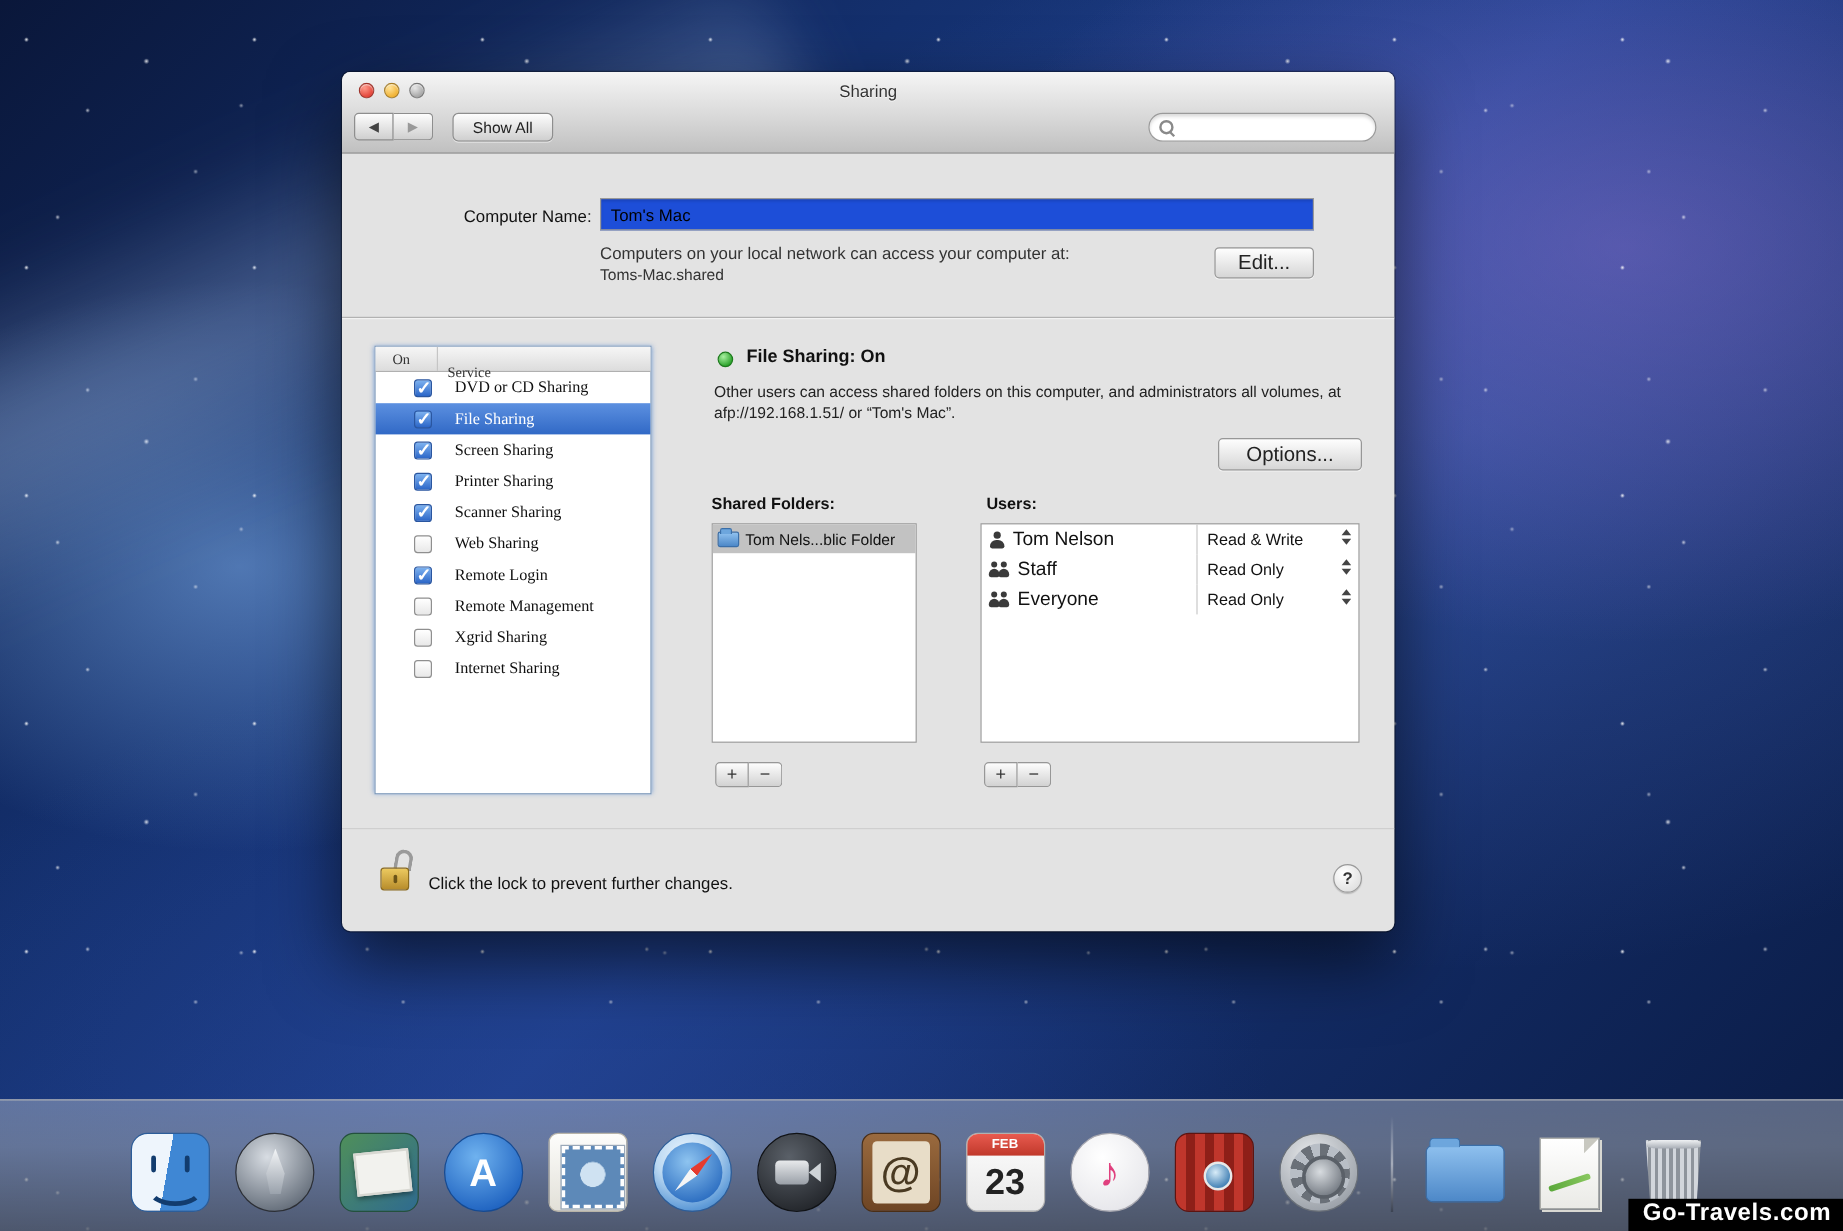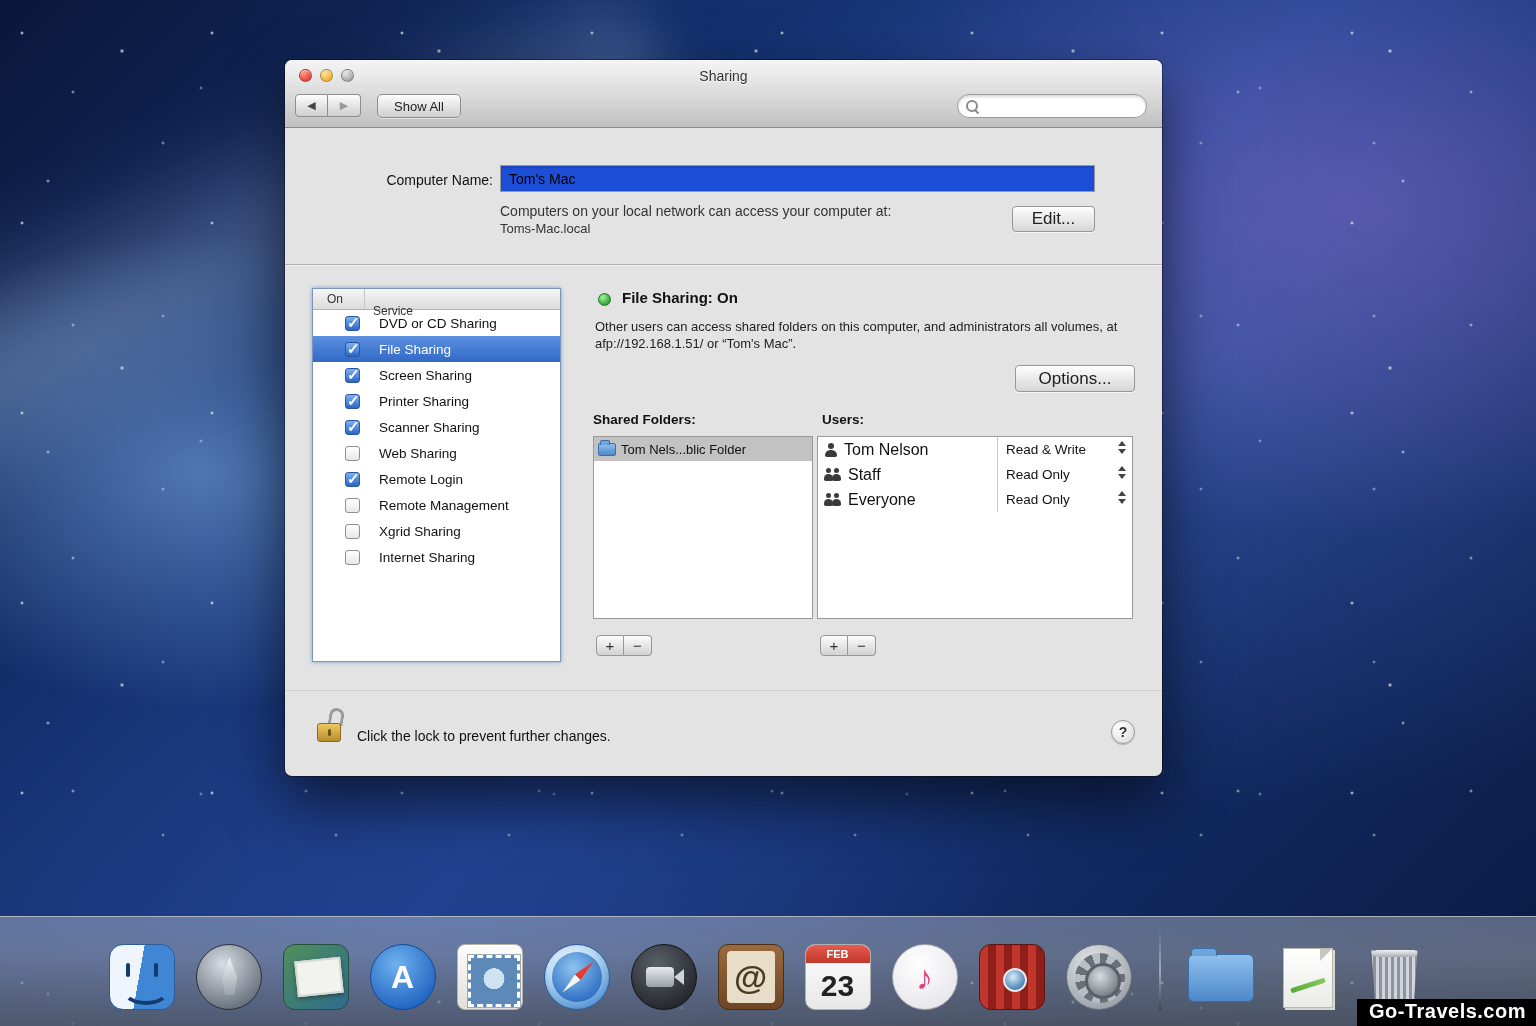--- a/index.html
+++ b/index.html
@@ -76,22 +76,22 @@
   .cn-desc1 { position:absolute; left:215px; top:143px; font-size:14px; color:#333; }
   .cn-desc2 { position:absolute; left:215px; top:161px; font-size:13px; color:#333; }
   .btn { background:linear-gradient(#fefefe,#d6d6d6); border:1px solid #979797; border-radius:4px;
     font-size:17px; color:#222; display:flex; align-items:center; justify-content:center;
     box-shadow:0 1px 0 rgba(255,255,255,.6); }
   .edit-btn { position:absolute; left:727px; top:146px; width:83px; height:26px; }
   .hdiv { position:absolute; left:0; top:204px; width:100%; height:2px;
     border-top:1px solid #b2b2b2; border-bottom:1px solid #f2f2f2; }
 
   
-  .svc-list { position:absolute; left:27px; top:228px; width:249px; height:374px;
-    background:#fff; border:1px solid #7a96b8; box-shadow:0 0 4px rgba(90,140,210,.8); }
+  .svc-list { position:absolute; left:27px; top:228px; width:231px; height:374px;
+    background:#fff; border:1px solid #7a96b8; box-shadow:0 0 4px rgba(90,140,210,.8);font-family:Liberation Serif, serif; }
   .svc-header { height:21px; background:linear-gradient(#f6f6f6,#dcdcdc); border-bottom:1px solid #b0b0b0;
     display:flex; align-items:center; font-size:12px; color:#333; }
   .svc-header .on-col { width:52px; padding-left:14px; border-right:1px solid #c5c5c5; height:100%;
     display:flex; align-items:center; }
   .svc-header .svc-col { padding-left:8px;margin-top:23px; }
   .svc-row { height:26px; display:flex; align-items:center; padding-left:32px; }
   .svc-row.selected { background:linear-gradient(#5c90e0,#3169c6); }
   .svc-row.selected .svc-label { color:#fff; }
   .checkbox { width:15px; height:15px; background:linear-gradient(#fff,#e8e8e8); border:1px solid #8f8f8f;
     border-radius:3px; margin-right:19px; position:relative; flex:none; }
@@ -105,21 +105,21 @@
     background:radial-gradient(circle at 35% 30%, #a8f0a0, #2ca32c 75%); border:1px solid #1d7a1d; }
   .status-title { position:absolute; left:337px; top:229px; font-size:15px; font-weight:bold; color:#111; }
   .detail-desc { position:absolute; left:310px; top:258px; width:540px; font-size:13px; color:#222; line-height:17px; }
   .options-btn { position:absolute; left:730px; top:305px; width:120px; height:27px; }
 
   .col-label { position:absolute; font-size:13.5px; font-weight:bold; color:#111; }
   .folders-label { left:308px; top:352px; }
   .users-label { left:537px; top:352px; }
 
   .flist { position:absolute; background:#fff; border:1px solid #9a9a9a; }
-  .folders-list { left:308px; top:376px; width:220px; height:183px; }
+  .folders-list { left:308px; top:376px; width:171px; height:183px; }
   .users-list { left:532px; top:376px; width:316px; height:183px; }
   .folder-row { height:24px; background:#c2c2c2; display:flex; align-items:center; padding-left:4px; gap:5px; }
   .folder-ico { position:relative; width:18px; height:13px; background:linear-gradient(#8fc1ef,#4d88c8);
     border-radius:2px; border:1px solid #3a6ea8; flex:none; }
   .folder-ico::before { content:""; position:absolute; left:1px; top:-4px; width:8px; height:4px;
     background:#6da6dd; border-radius:2px 2px 0 0; border:1px solid #3a6ea8; border-bottom:none; }
   .folder-name { font-size:13px; color:#111; white-space:nowrap; overflow:hidden; }
 
   .user-row { height:25px; display:flex; align-items:center; }
   .user-name-cell { width:180px; display:flex; align-items:center; gap:6px; padding-left:6px;
@@ -270,21 +270,21 @@
         <div class="searchbox">
           <span class="mag"></span>
           <input class="search-input" placeholder="" style="">
         </div>
       </div>
     </div>
 
     <div class="cn-label">Computer Name:</div>
     <input class="cn-field" value="Tom's Mac" style="">
     <div class="cn-desc1">Computers on your local network can access your computer at:</div>
-    <div class="cn-desc2">Toms-Mac.local</div>
+    <div class="cn-desc2">Toms-Mac.shared</div>
     <div class="btn edit-btn">Edit...</div>
     <div class="hdiv"></div>
 
     <div class="svc-list">
       <div class="svc-header">
         <span class="on-col">On</span>
         <span class="svc-col">Service</span>
       </div>
       <div class="svc-row">
         <span class="checkbox checked"></span>

